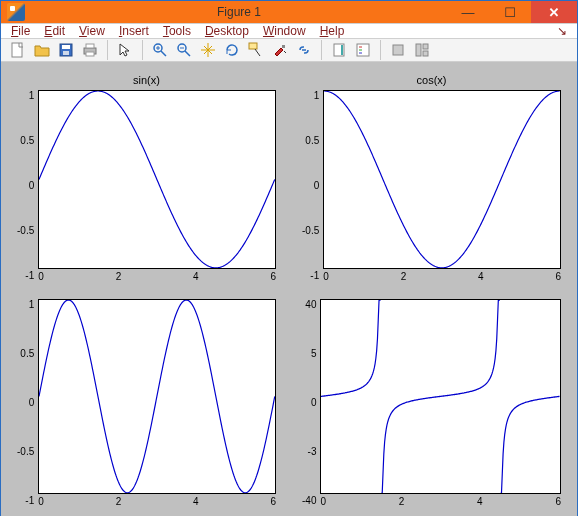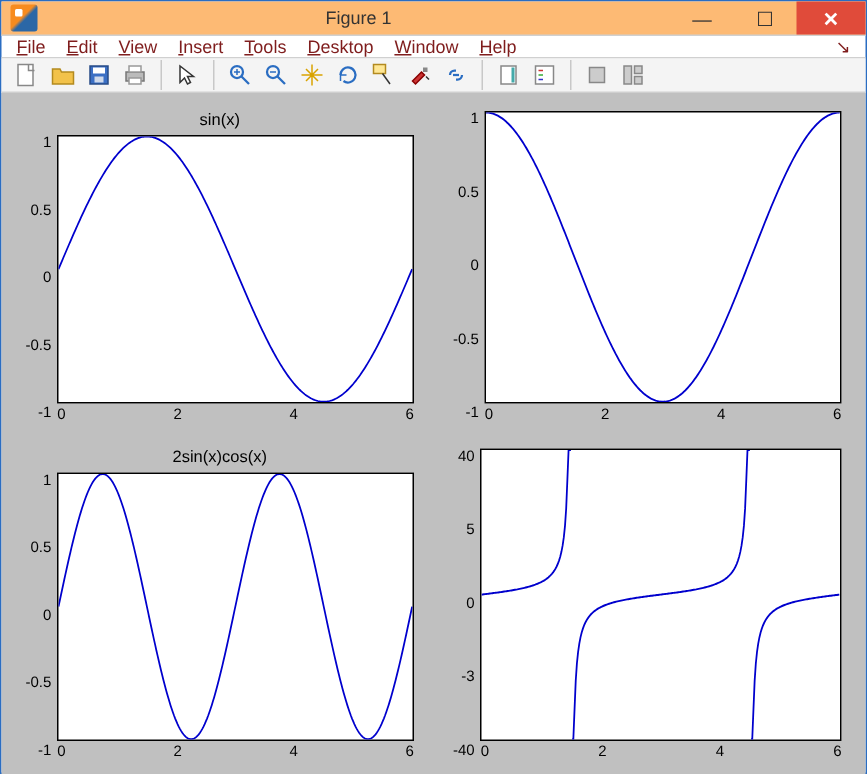--- a/index.html
+++ b/index.html
@@ -1,18 +1,18 @@
 <!DOCTYPE html>
 <html><head>
 <meta charset="utf-8">
 <style>
   * { box-sizing: border-box; margin: 0; padding: 0; }
   body { font-family: "Segoe UI", Tahoma, sans-serif; font-size: 12px; background: #fff; }
   .window { width: 578px; height: 516px; border: 1px solid #2a6dc2; display: flex; flex-direction: column; }
-  .titlebar { height: 28px; background: #fdba74; display: flex; align-items: center; border-bottom: 1px solid #d0d0d0; }
+  .titlebar { height: 28px; background: #f97316; display: flex; align-items: center; border-bottom: 1px solid #d0d0d0; }
   .titlebar-icon { width: 18px; height: 18px; margin: 0 6px; background: linear-gradient(135deg,#f78b1e 45%,#2b67a6 55%); border-radius: 2px; position: relative; }
   .titlebar-icon::after { content:""; position:absolute; left:3px; top:3px; width:5px; height:5px; background:#fff; border-radius:1px;}
   .titlebar-title { flex: 1; text-align: center; font-size: 12px; color: #333; }
   .win-btns { display: flex; height: 100%; }
   .win-btn { width: 42px; height: 22px; display:flex; align-items:center; justify-content:center; font-size:13px; font-family: Arial; }
   .win-btn.min { color:#333; }
   .win-btn.max { color:#333; }
   .win-btn.close { background:#e04b3a; color:#fff; width:46px; font-weight:bold; }
   .menubar { height: 22px; display:flex; align-items:center; padding: 0 10px; gap: 14px; border-bottom:1px solid #d0d0d0; }
   .menubar span { color:#7f1d1d; }
@@ -192,20 +192,21 @@
               <span>0</span>
               <span>2</span>
               <span>4</span>
               <span>6</span>
             </div>
           </div>
         </div>
       </div>
 
       <div class="subplot">
+        <div class="sub-title">cos(x)</div>
         <div class="axes-wrap">
           <div class="yticks">
             <span>1</span>
             <span>0.5</span>
             <span>0</span>
             <span>-0.5</span>
             <span>-1</span>
           </div>
           <div class="plotcol">
             <div class="plotbox">
@@ -217,21 +218,20 @@
               <span>0</span>
               <span>2</span>
               <span>4</span>
               <span>6</span>
             </div>
           </div>
         </div>
       </div>
 
       <div class="subplot">
-        <div class="sub-title">2sin(x)cos(x)</div>
         <div class="axes-wrap">
           <div class="yticks">
             <span>1</span>
             <span>0.5</span>
             <span>0</span>
             <span>-0.5</span>
             <span>-1</span>
           </div>
           <div class="plotcol">
             <div class="plotbox">

